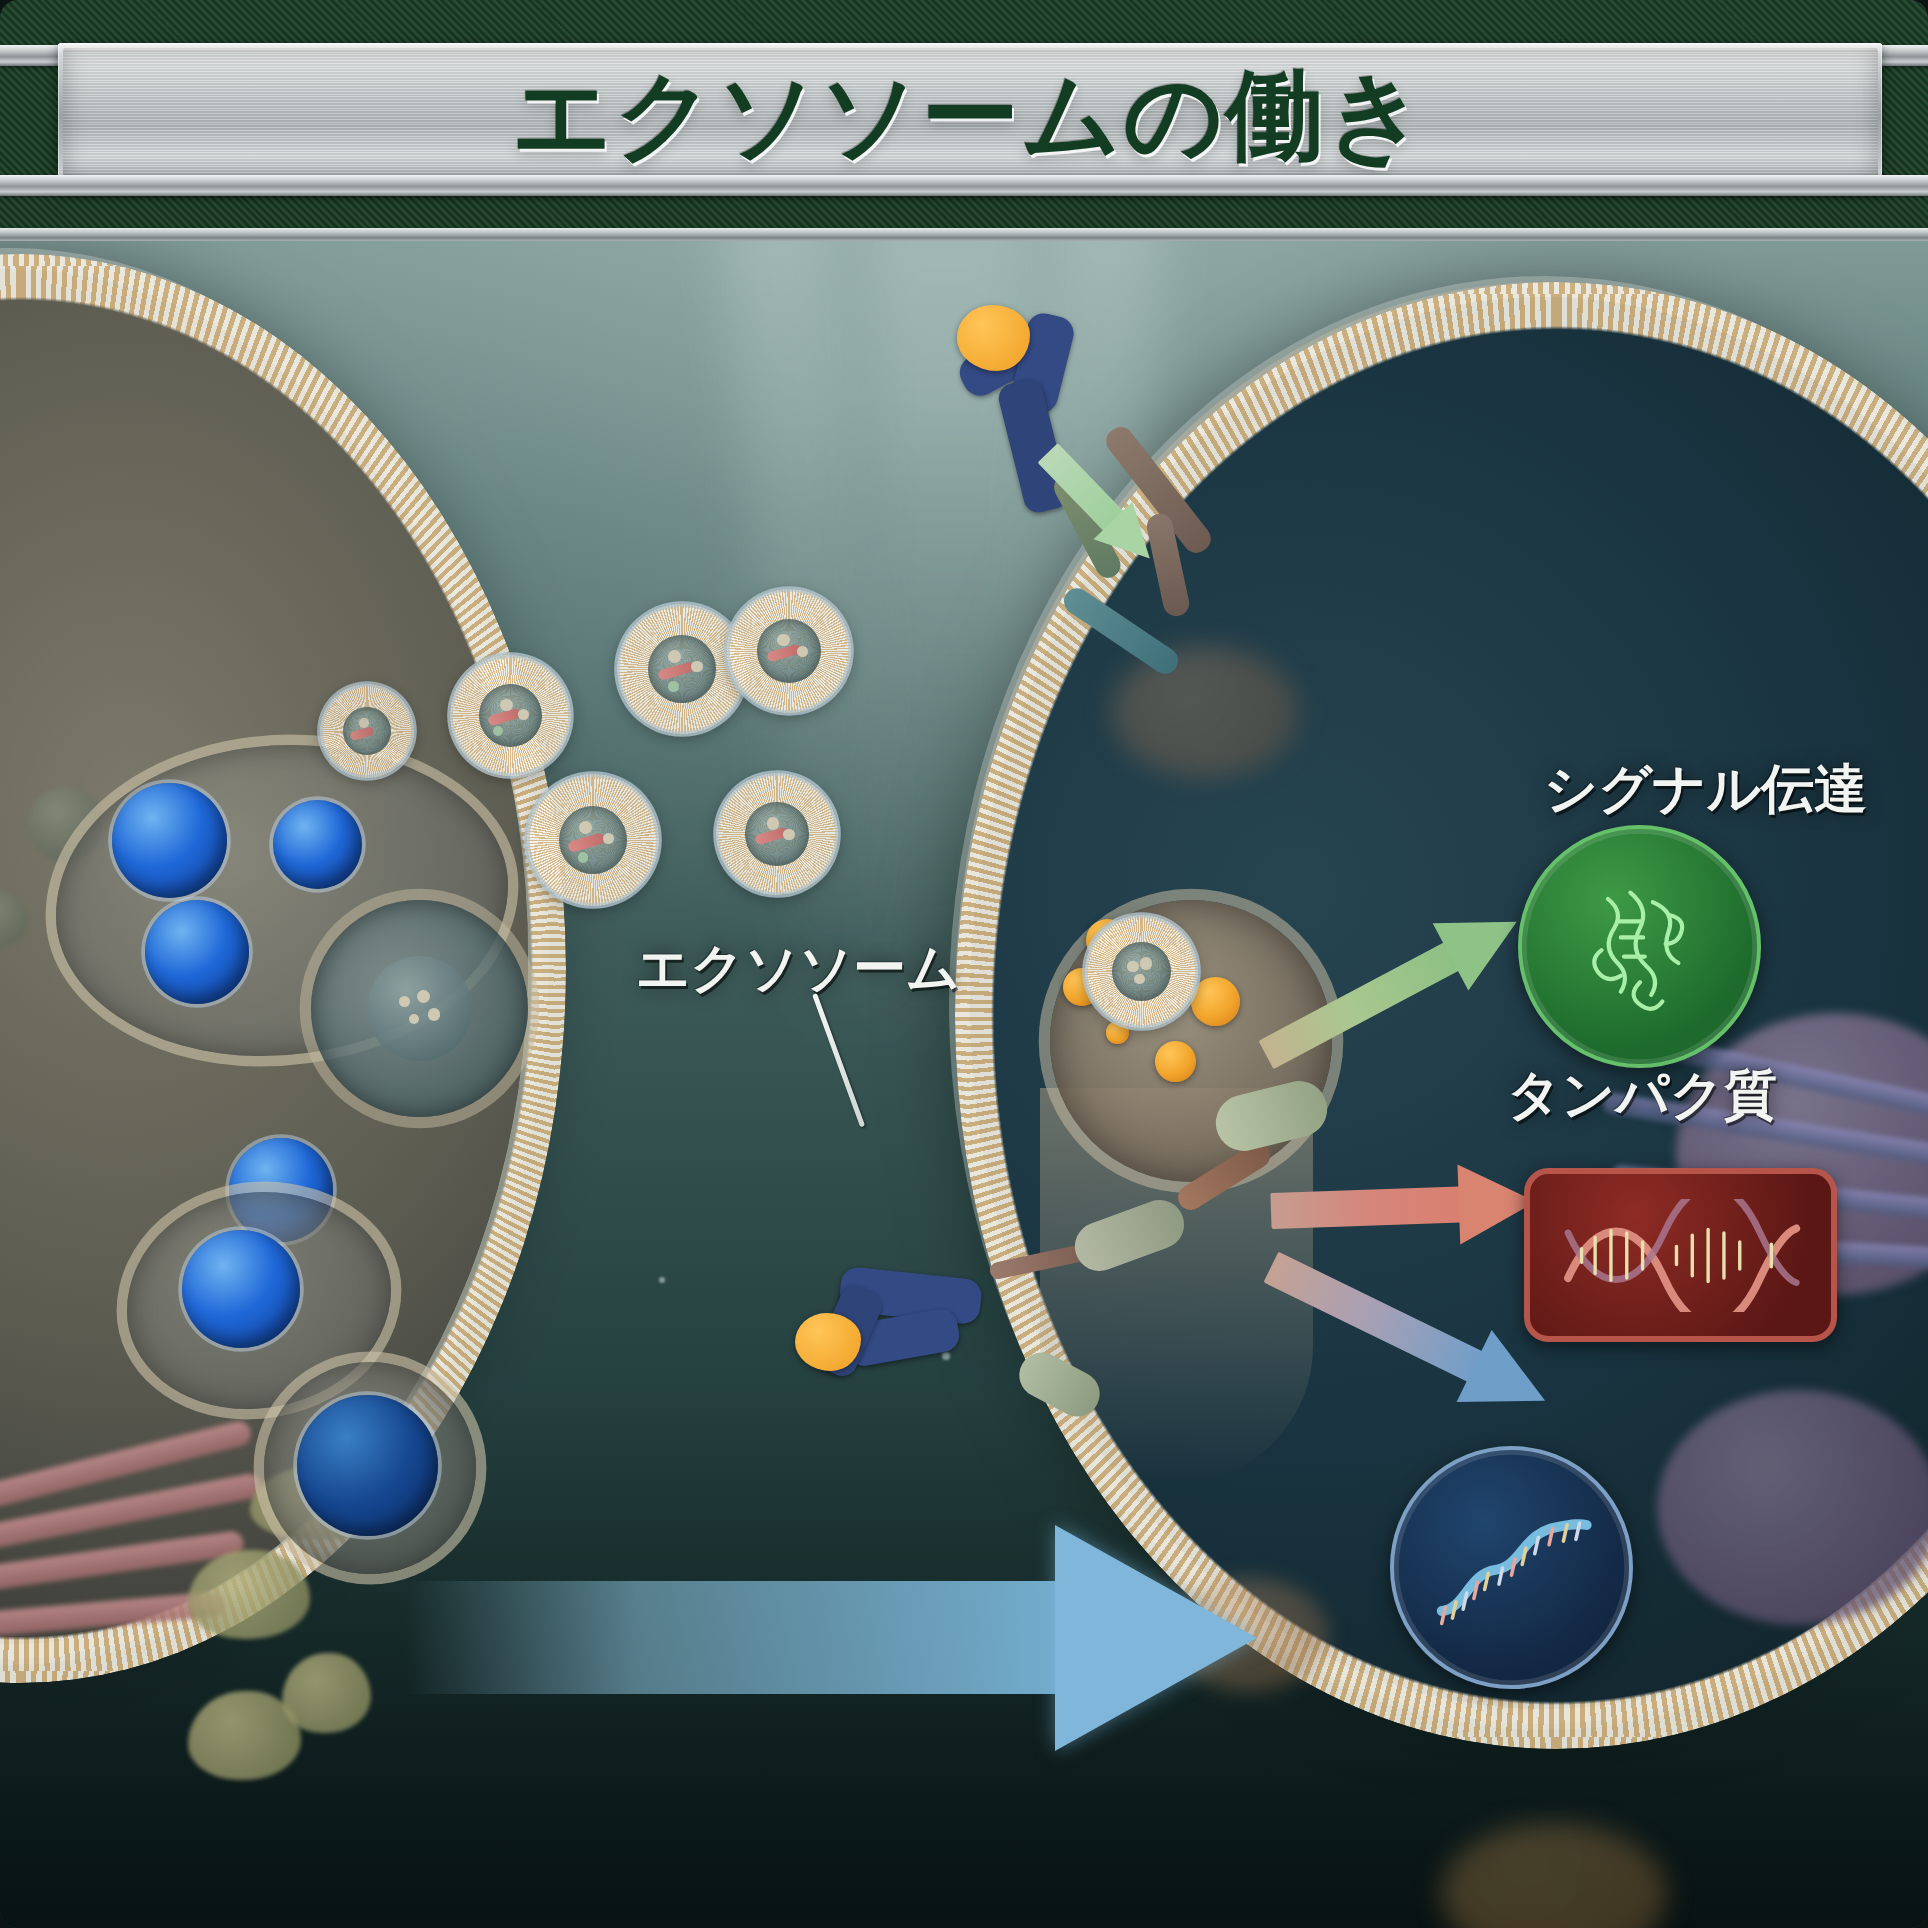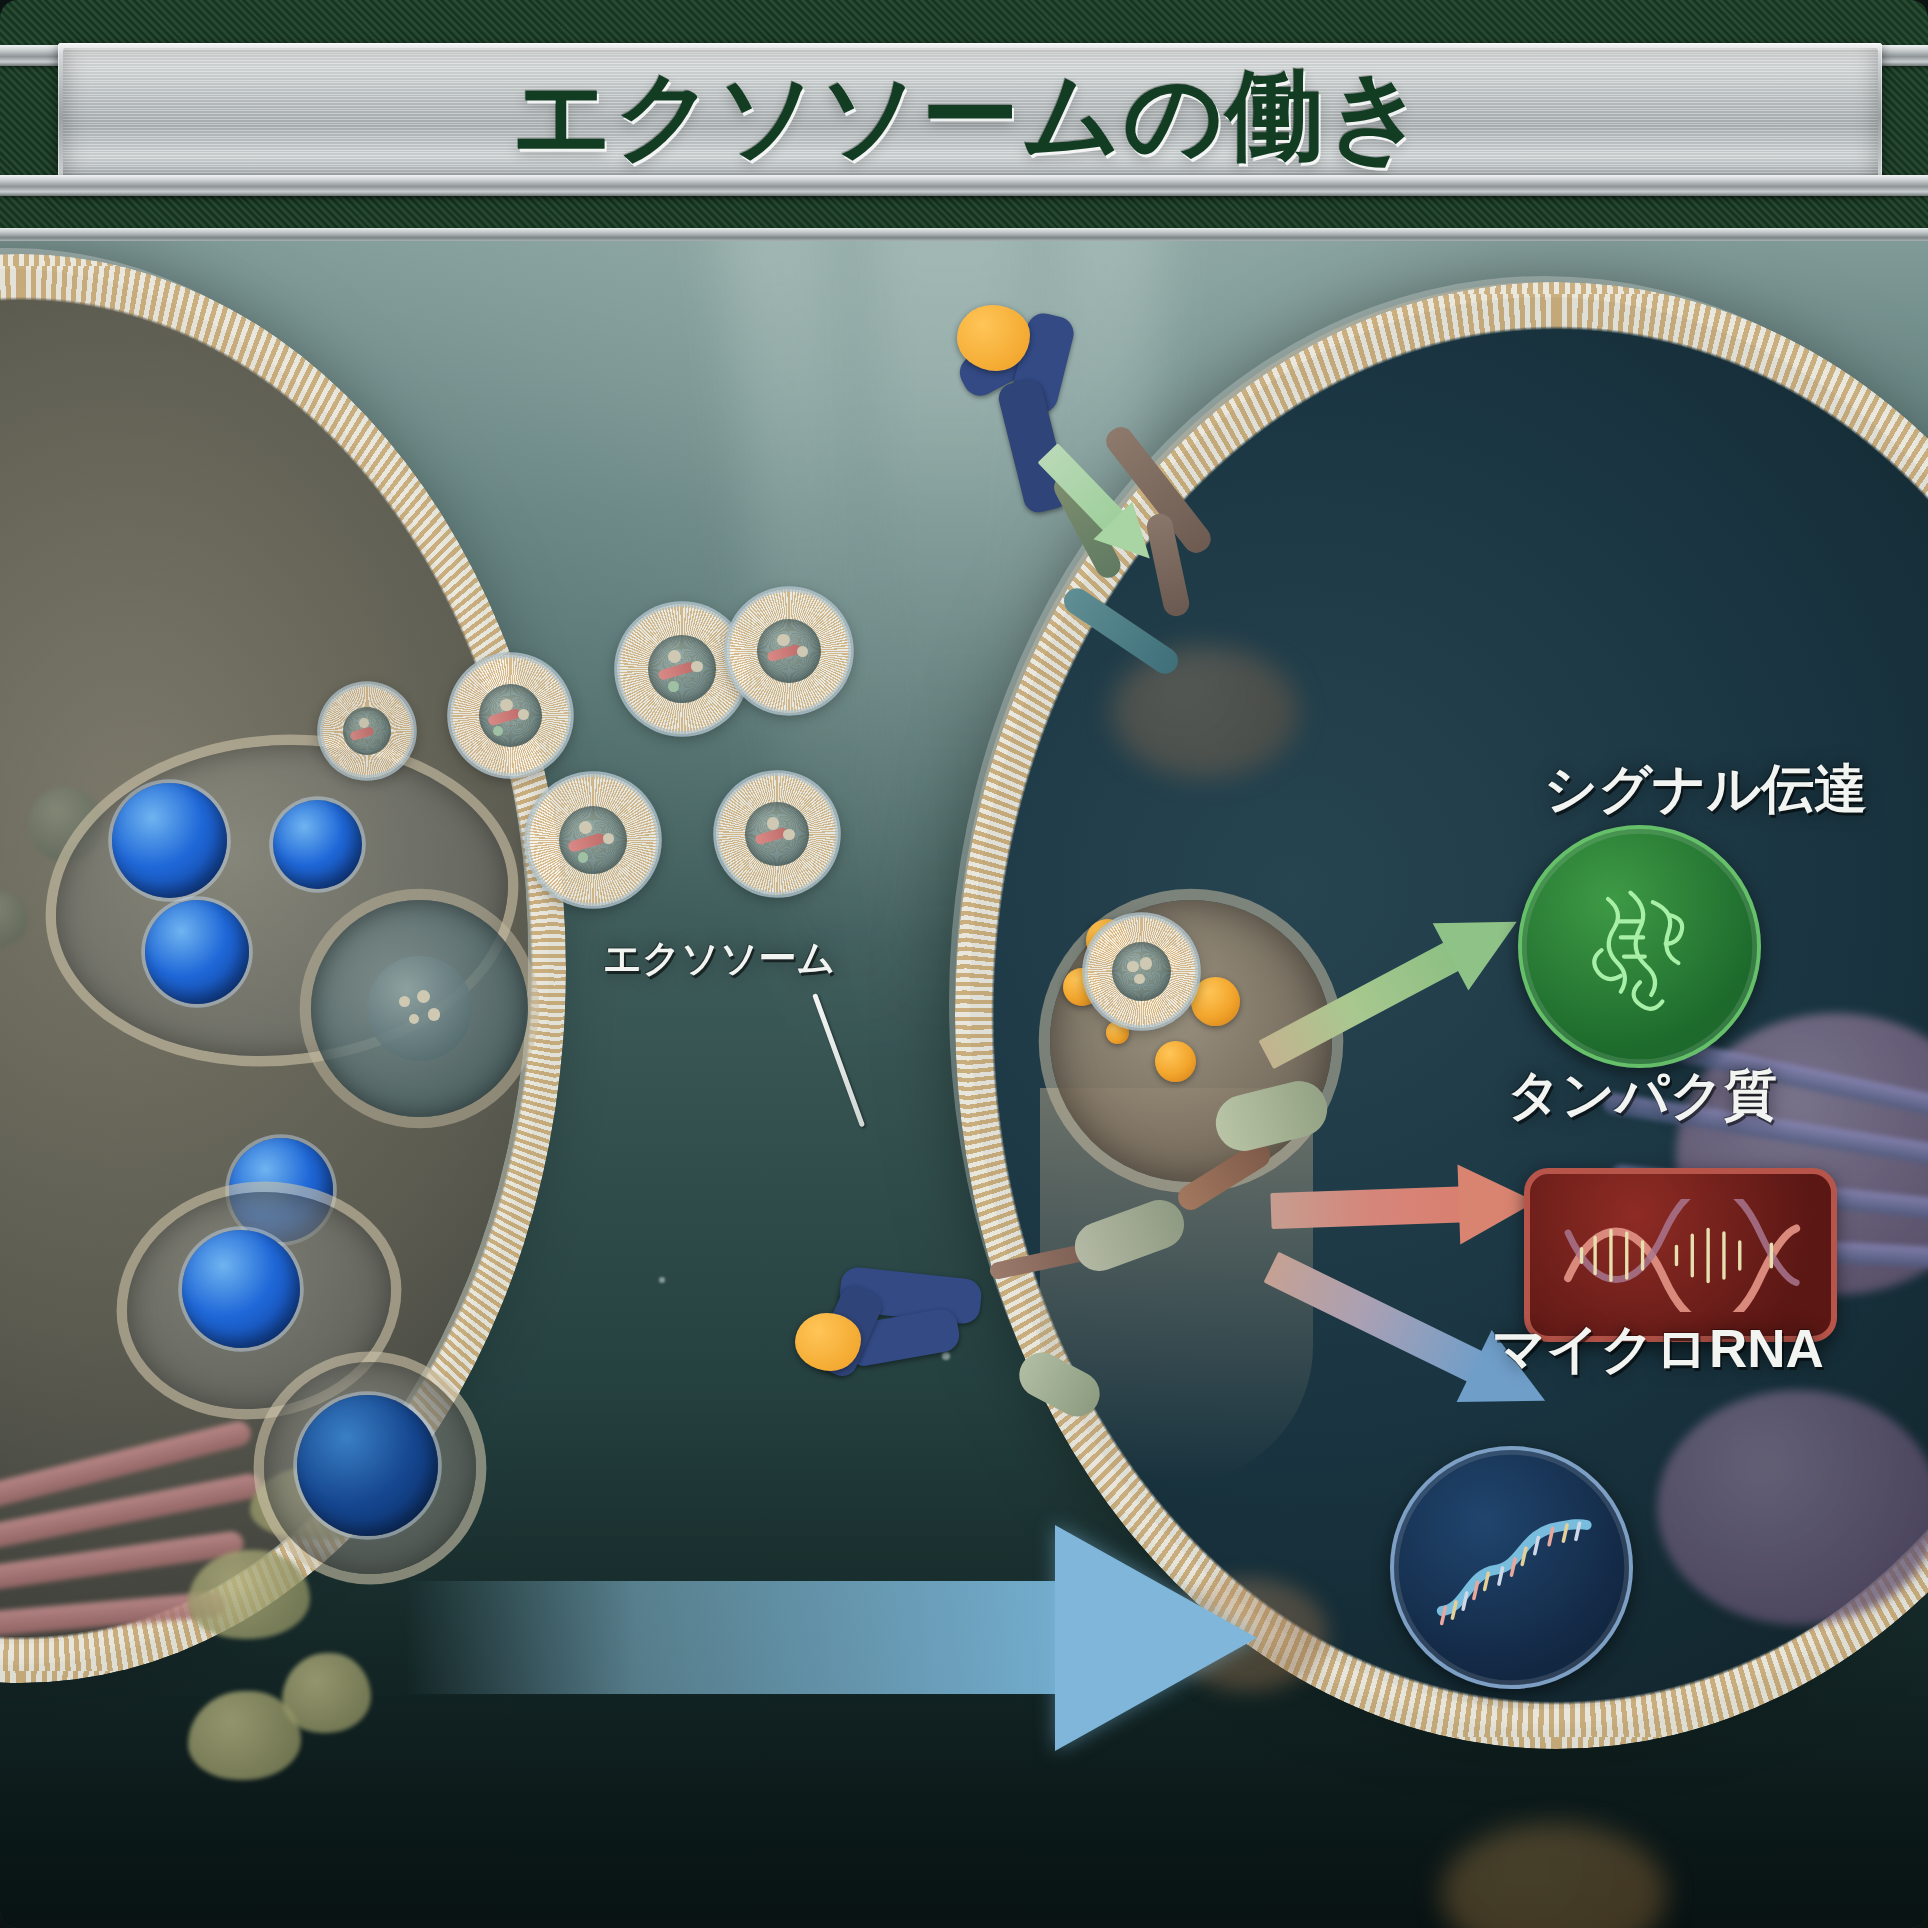--- a/index.html
+++ b/index.html
@@ -154,21 +154,21 @@
     box-shadow:0 5.6px 17px rgba(0,0,0,.5), inset 0 0 0 4.7px rgba(255,255,255,.12);}
   #badge-protein{background:radial-gradient(circle at 38% 30%,#3e9a45,#1d6a2c 70%);border:4.7px solid #66c06a;}
   #badge-mrna{background:radial-gradient(circle at 38% 30%,#20456e,#122742 72%);border:4.7px solid #7d9fc4;}
   #badge-mirna{position:absolute;border-radius:24.5px;
     background:radial-gradient(circle at 35% 25%,#8e2b24,#5a1714 78%);border:6.6px solid #b8554a;
     box-shadow:0 5.6px 17px rgba(0,0,0,.5);display:flex;align-items:center;justify-content:center;}
 
   
   .label{position:absolute;color:#f2f4f2;font-weight:700;white-space:nowrap;
     text-shadow:1.9px 2.8px 0 rgba(0,0,0,.55), -0.9px -0.9px 0 rgba(0,0,0,.35), 0 0 17px rgba(0,0,0,.5);}
-  #label-exosome{left:603px;top:692px;font-size:38px;}
+  #label-exosome{left:636px;top:692px;font-size:53px;}
   #leader-line{position:absolute;left:812px;top:753px;width:4.7px;height:141px;
     transform:rotate(-20deg);transform-origin:top center;border-radius:2.8px;
     background:linear-gradient(180deg,#f4f6f4,#cfd6d3);box-shadow:0.9px 1.9px 2.8px rgba(0,0,0,.5);}
   #label-signal{left:1544px;top:513px;font-size:53px;}
   #label-protein{left:1507px;top:819px;font-size:53px;}
   #label-mirna{left:1492px;top:1073px;font-size:53px;}
   #label-mrna{left:1370px;top:1460px;font-size:53px;}
 </style>
 </head>
 <body>
@@ -422,17 +422,16 @@
     <div id="big-arrow">
       <div class="ba-shaft"></div>
       <div class="ba-head"></div>
     </div>
 
     <div class="label" id="label-exosome">エクソソーム</div>
     <div id="leader-line"></div>
 
     <div class="label" id="label-protein">タンパク質</div>
     <div class="label" id="label-signal">シグナル伝達</div>
-    <div class="label" id="label-mirna">マイクロRNA</div>
 
   </div>
 </div>
 
 
 </body></html>

